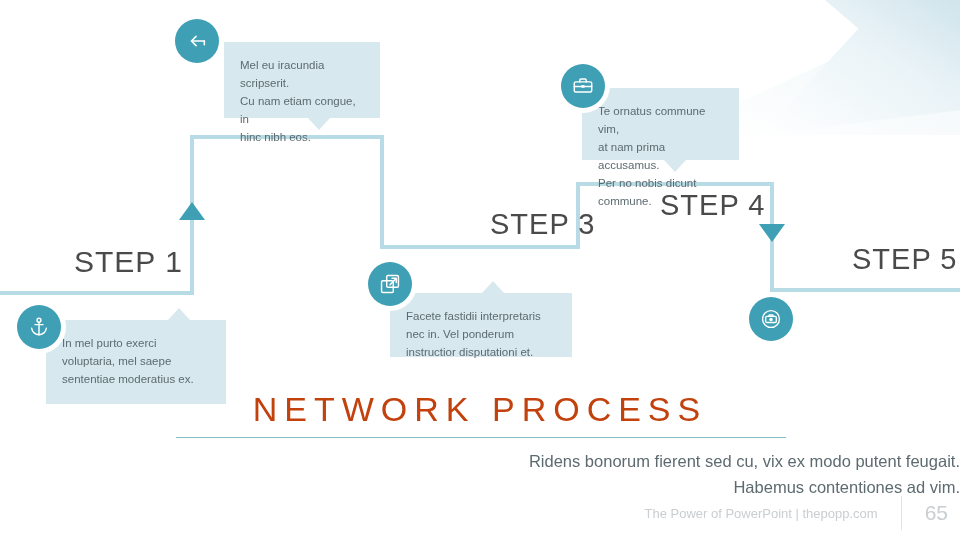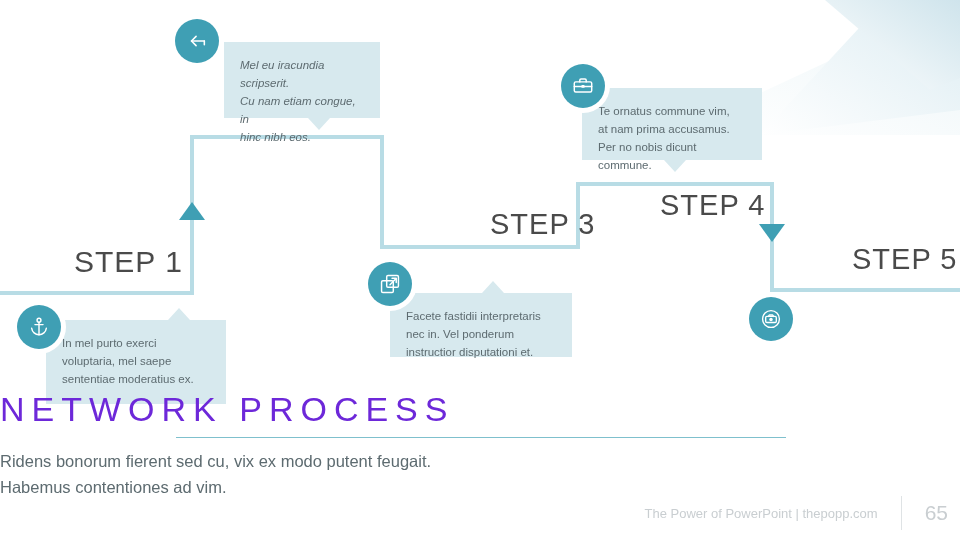--- a/index.html
+++ b/index.html
@@ -25,48 +25,48 @@
   
   .callout{position:absolute;background:#d7e9ee;box-sizing:border-box;}
   .callout p{margin:0;color:#5d6b70;font-size:11.5px;line-height:18px;
              font-family:"Liberation Sans","DejaVu Sans",sans-serif;}
   .callout .body{padding:14px 16px 14px 16px;}
   .tail{position:absolute;width:0;height:0;border-left:11px solid transparent;
         border-right:11px solid transparent;}
   .tail-down{border-top:12px solid #d7e9ee;bottom:-12px;}
   .tail-up{border-bottom:12px solid #d7e9ee;top:-12px;}
 
-  .c1{left:224px;top:42px;width:156px;height:76px;font-style:italic;}
+  .c1{left:224px;top:42px;width:156px;height:76px;}
   .c1 .tail-down{left:84px;}
-  .c2{left:582px;top:88px;width:180px;height:72px;}
+  .c2{left:582px;top:88px;width:157px;height:72px;}
   .c2 .tail-down{left:82px;}
   .c3{left:390px;top:293px;width:182px;height:64px;}
   .c3 .tail-up{left:92px;}
   .c4{left:46px;top:320px;width:180px;height:84px;}
   .c4 .tail-up{left:122px;}
   .c5{left:772px;top:325px;width:182px;height:72px;}
   .c5 .tail-up{left:92px;}
 
   
   .icon-circle{position:absolute;width:44px;height:44px;border-radius:50%;
                background:#3f9fb4;display:flex;align-items:center;justify-content:center;
                box-shadow:0 0 0 5px #ffffff;}
   .icon-circle svg{display:block;}
   .ic1{left:175px;top:19px;}
   .ic2{left:561px;top:64px;}
   .ic3{left:368px;top:262px;}
   .ic4{left:17px;top:305px;}
   .ic5{left:749px;top:297px;}
 
   
-  .title{position:absolute;left:0;right:0;top:390px;text-align:left;
-         color:#6d28d9;font-size:34px;letter-spacing:7px;font-weight:400;
+  .title{position:absolute;left:0;right:0;top:390px;text-align:center;
+         color:#c2410c;font-size:34px;letter-spacing:7px;font-weight:400;
          font-family:"Liberation Sans","DejaVu Sans",sans-serif;}
   .title-rule{position:absolute;left:176px;top:437px;width:610px;height:1px;background:#7fc0cd;}
-  .subtitle{position:absolute;left:0;right:0;top:448px;text-align:left;
+  .subtitle{position:absolute;left:0;right:0;top:448px;text-align:right;
             color:#5d6b70;font-size:16.5px;line-height:26px;font-weight:400;}
 
   
   .footer{position:absolute;right:12px;bottom:10px;display:flex;align-items:center;gap:7px;}
   .footer-text{color:#c9ced1;font-size:13px;padding-right:16px;}
   .footer-div{width:1px;height:34px;background:#dfe3e5;}
   .footer-page{color:#c9ced1;font-size:21px;padding-left:16px;}
 </style>
 </head>
 <body>

